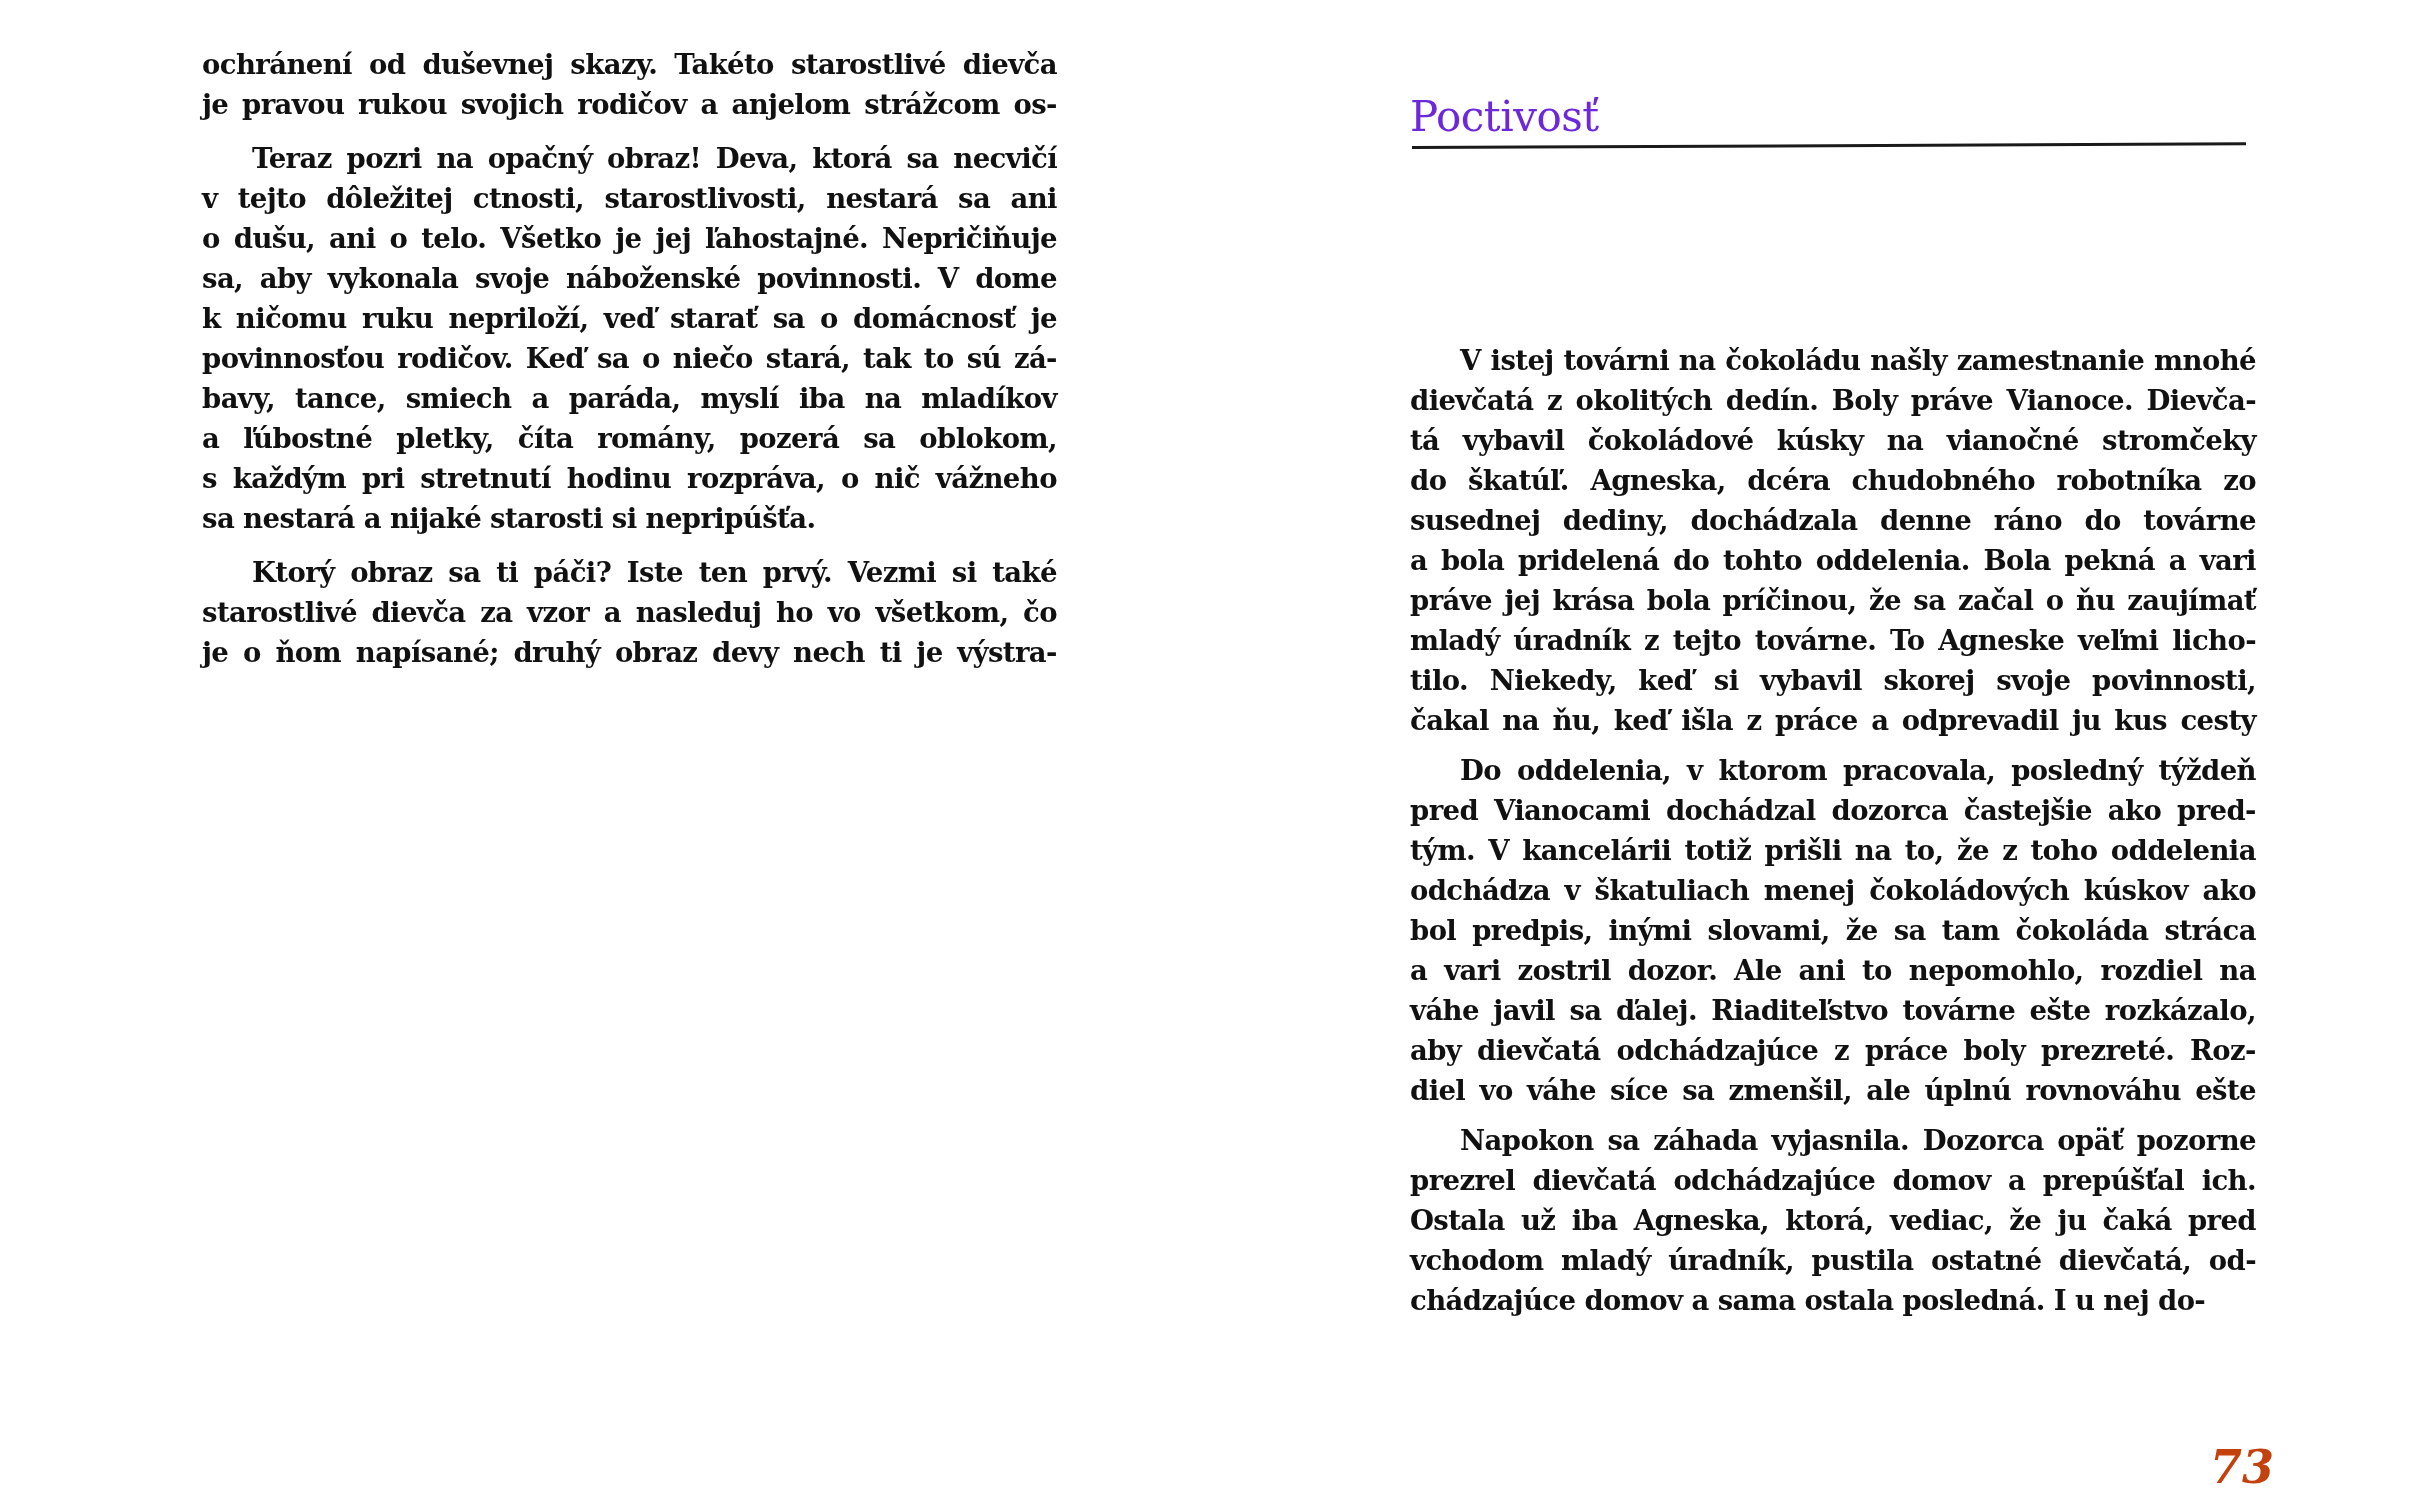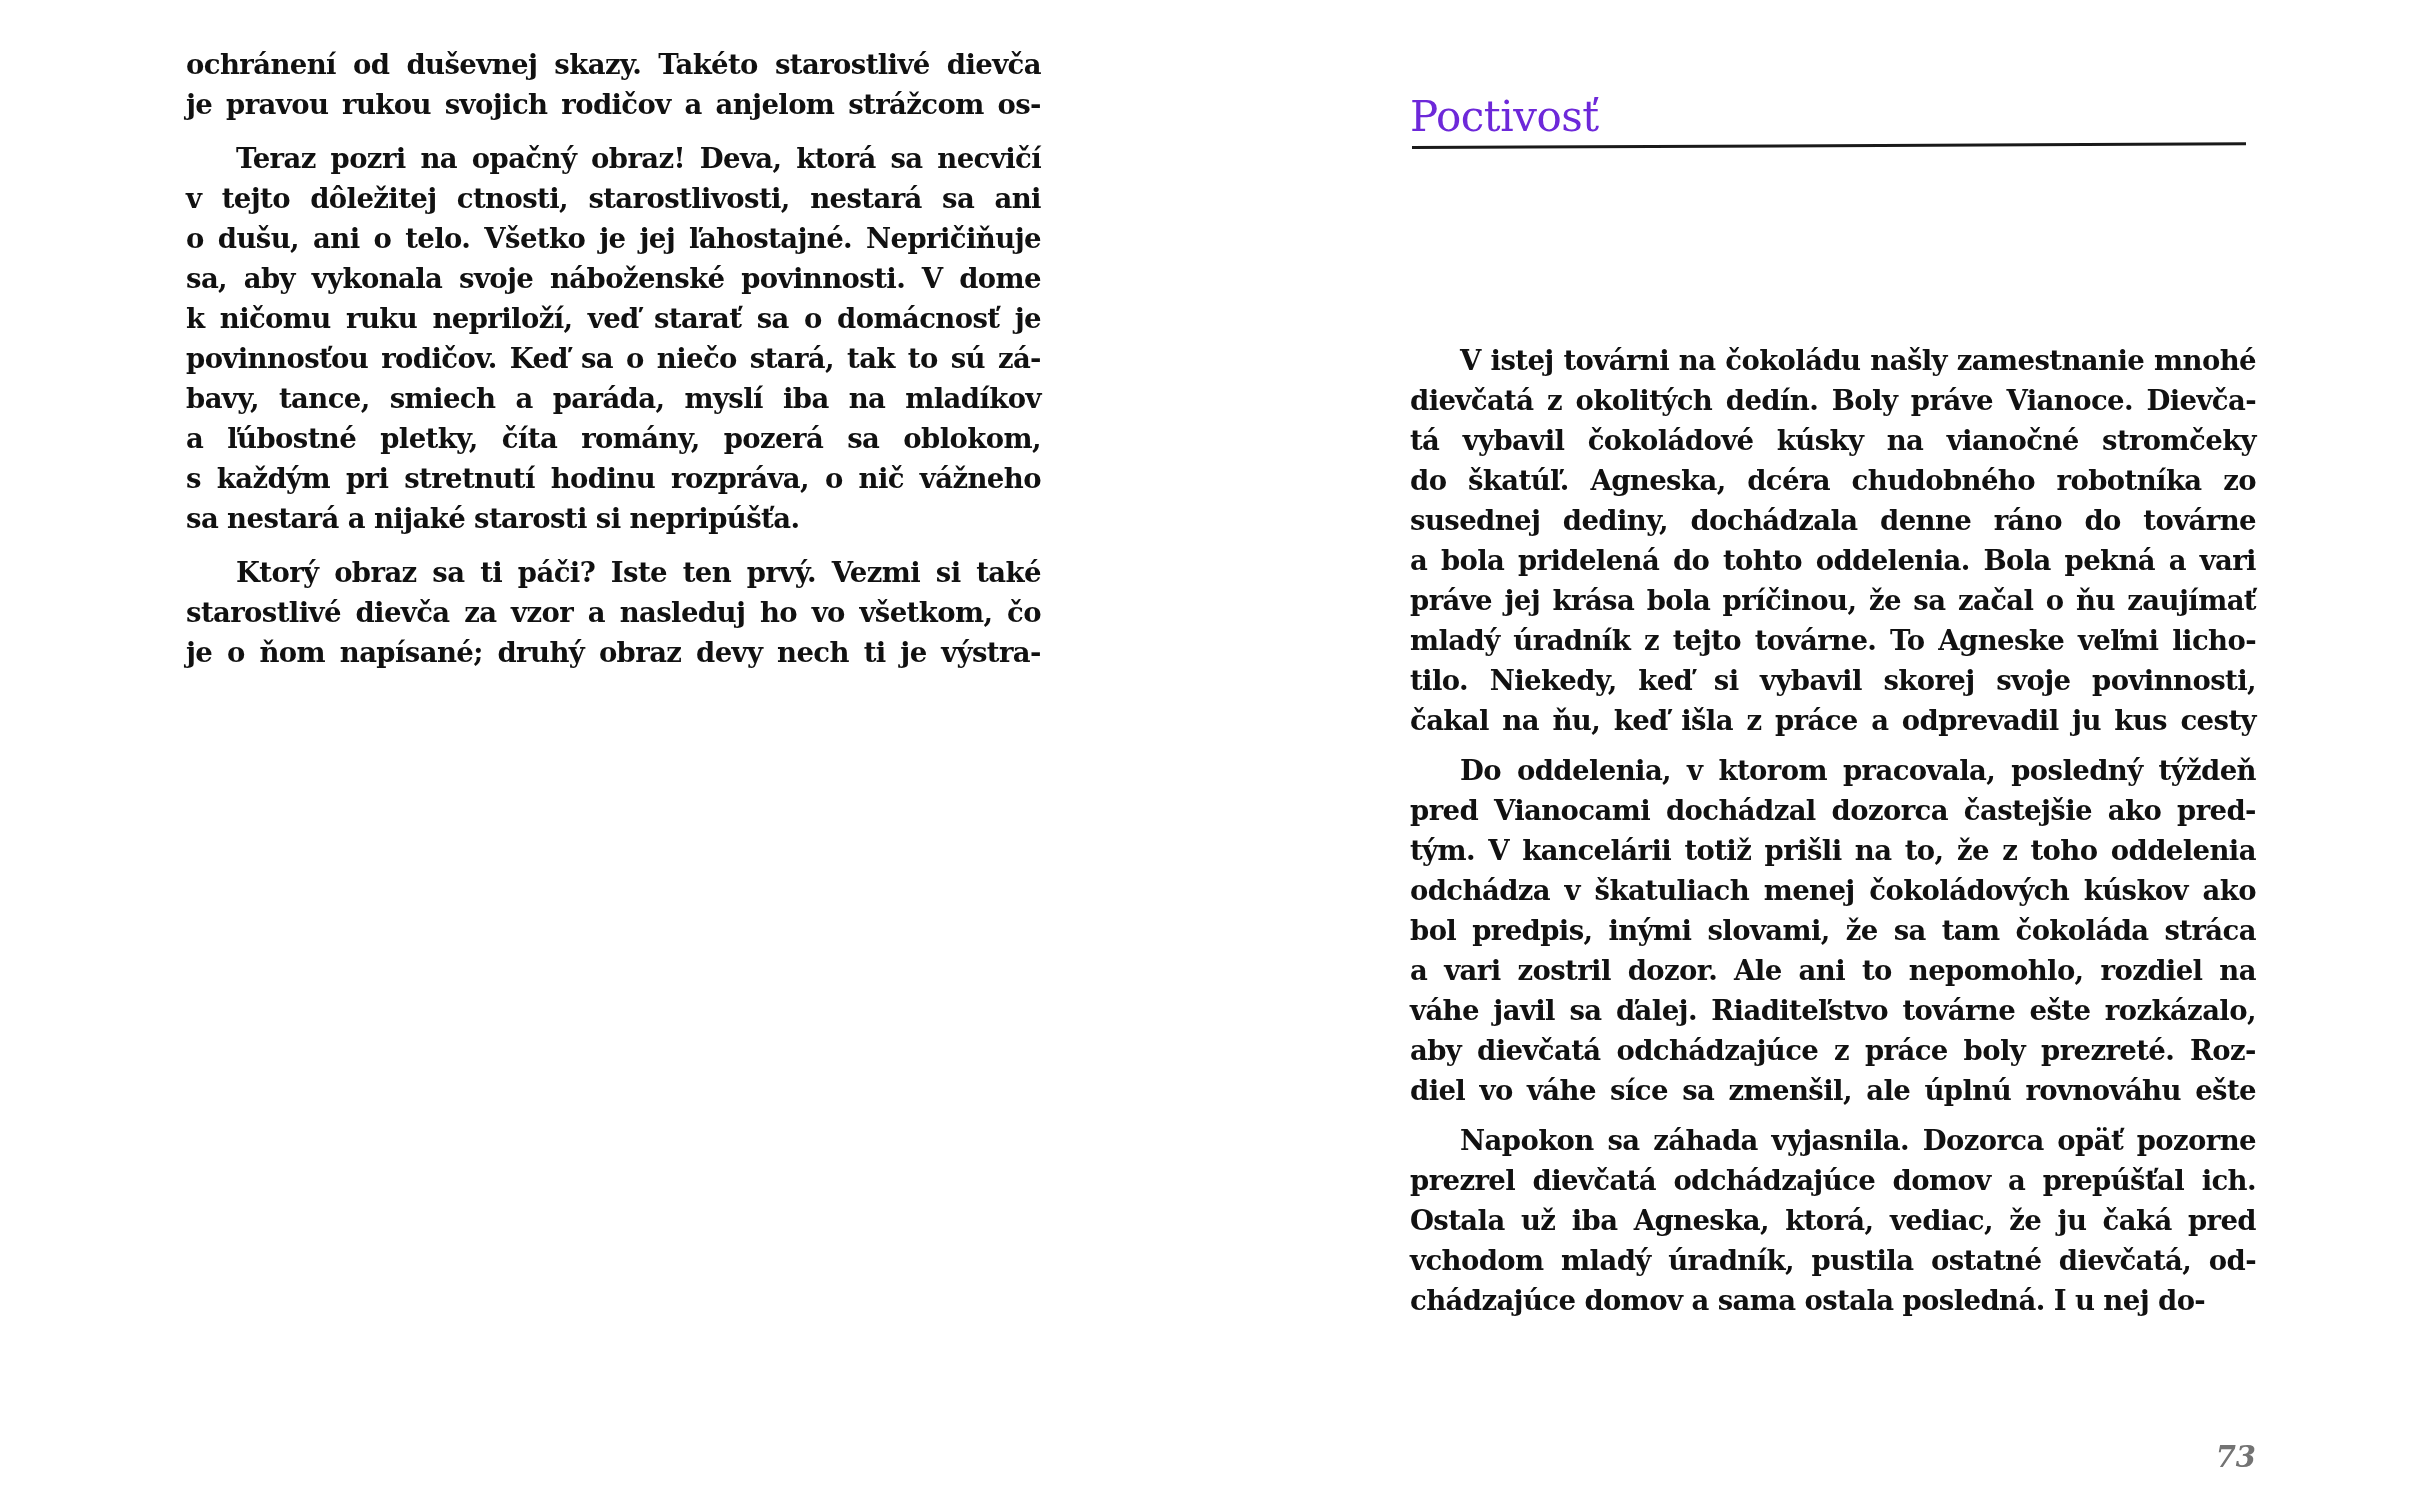--- a/index.html
+++ b/index.html
@@ -1,18 +1,18 @@
 <!DOCTYPE html>
 <html><head>
   <meta charset="utf-8">
   <style>
     html, body { margin: 0; padding: 0; background: #ffffff; }
     body { width: 2420px; height: 1500px; position: relative; overflow: hidden; color: #111111; }
     .page { position: absolute; top: 0; height: 1500px; }
-    .page-left { left: 0; width: 1210px; padding-left: 30px; }
+    .page-left { left: 16px; width: 1210px; padding-left: 30px; }
     .page-right { left: 1210px; width: 1210px; }
     .col {
       position: absolute;
       font-family: "DejaVu Serif", "Liberation Serif", serif;
       font-weight: bold;
       font-size: 27.5px;
       letter-spacing: -0.6px;
       word-spacing: 0px;
     }
     .col-left { left: 186px; top: 44px; width: 855px; }
@@ -29,21 +29,21 @@
       font-weight: normal; font-size: 42px; letter-spacing: -0.5px;
       color: #6d28d9;
     }
     .title-rule {
       position: absolute; left: 202px; top: 146px; width: 834px; height: 3px;
       background: #1a1a1a; transform: rotate(-0.25deg); transform-origin: left center;
     }
     .page-number {
       position: absolute; left: 1000px; top: 1440px; width: 46px; text-align: right;
       font-family: "DejaVu Serif", "Liberation Serif", serif;
-      font-weight: bold; font-style: italic; font-size: 29px; color: #737373;
+      font-weight: bold; font-style: italic; font-size: 46px; color: #c2410c;
     }
   </style>
 </head>
 <body>
 
 <div class="page page-left">
   <div class="col col-left">
       <div>
         <div class="line">
           <span class="w">ochránení</span>

